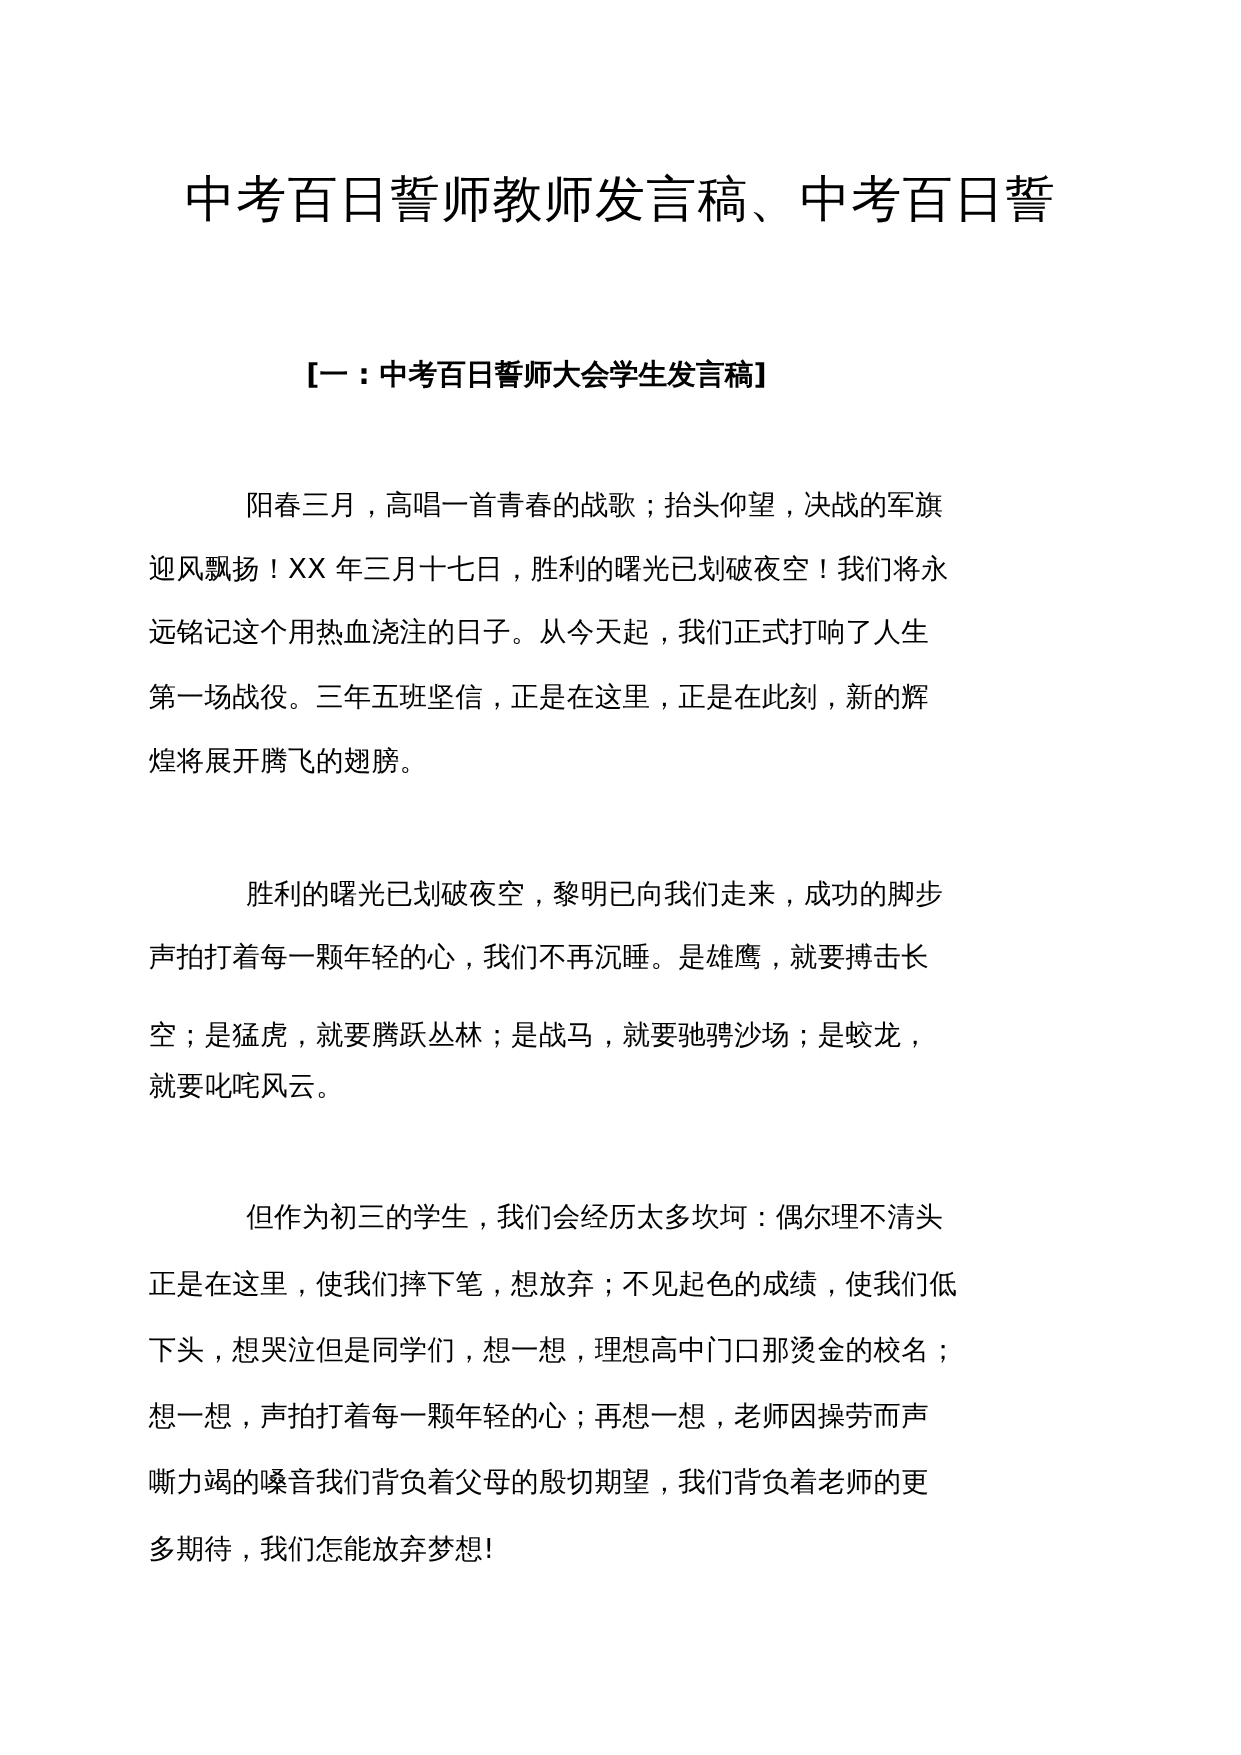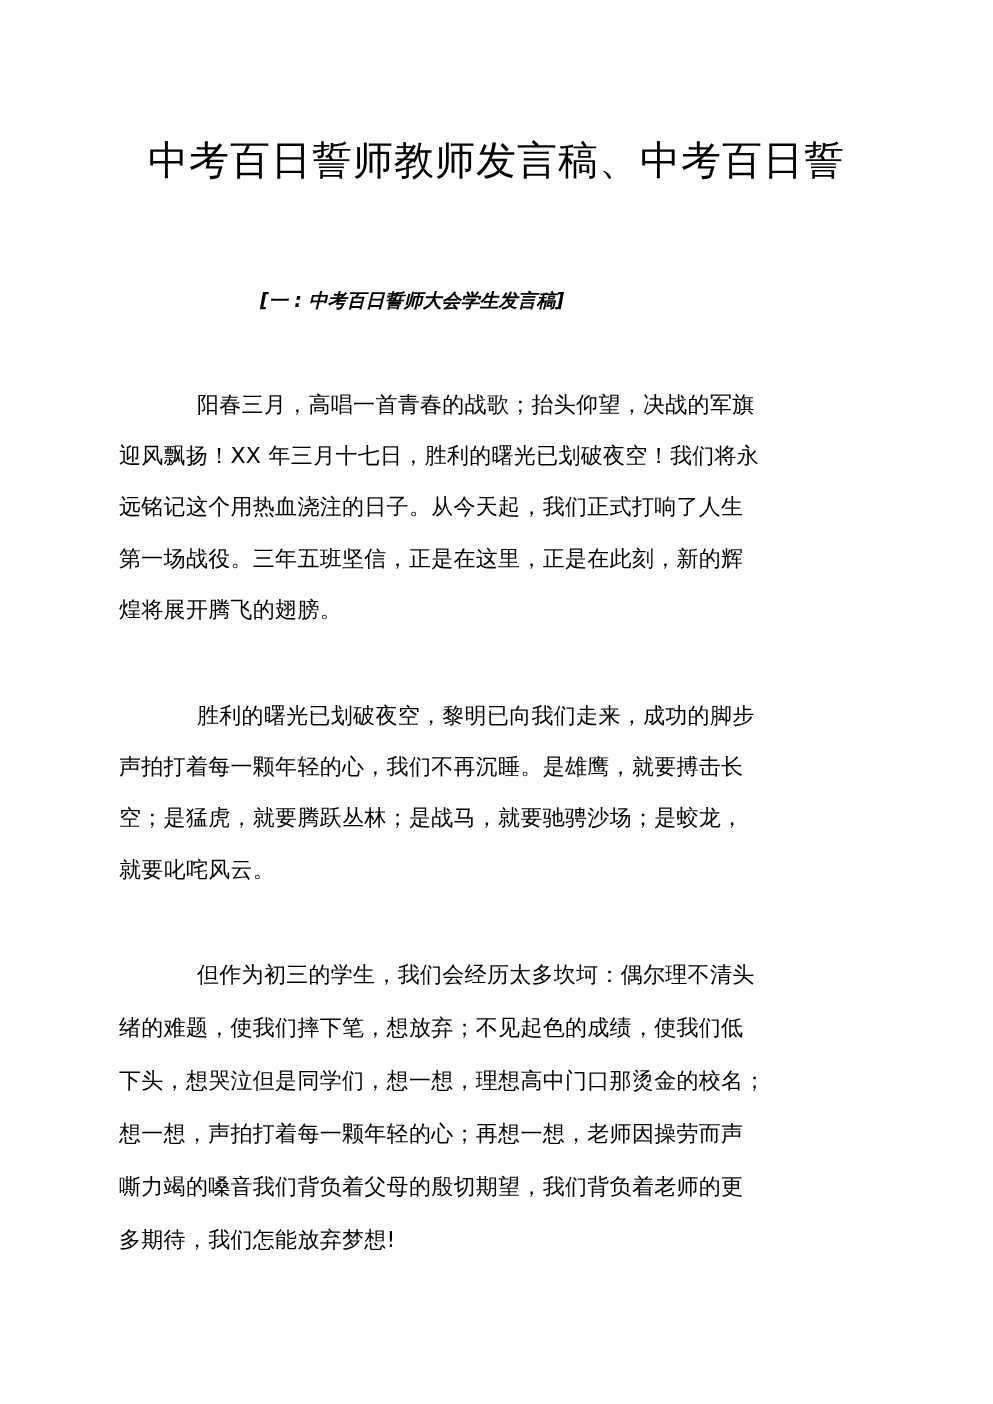--- a/index.html
+++ b/index.html
@@ -7,22 +7,22 @@
     width: 993px; height: 1404px; position: relative; overflow: hidden;
     font-family: "DejaVu Sans", "Liberation Sans", sans-serif;
     color: #000000;
   }
   .page { position: absolute; left: 0; top: 0; width: 993px; height: 1404px; background: #fff; }
   .title-line {
     position: absolute; left: 0; width: 993px; text-align: center;
     font-size: 40px; line-height: 48px; white-space: nowrap; letter-spacing: 1px;
   }
   .subtitle {
-    position: absolute; left: 260px; top: 284px;
-    font-size: 19px; line-height: 32px; white-space: nowrap; font-weight: bold; font-style: italic;
+    position: absolute; left: 245px; top: 284px;
+    font-size: 23px; line-height: 32px; white-space: nowrap; font-weight: bold;
   }
   .para { position: absolute; left: 119px; width: 780px; }
   .line {
     position: absolute; left: 0; white-space: nowrap;
     font-size: 22px; line-height: 34px; letter-spacing: 0.3px;
   }
   .line.first { left: 78px; }
 </style>
 </head>
 <body>
@@ -37,26 +37,26 @@
     <div class="line first" style="top:0px">阳春三月，高唱一首青春的战歌；抬头仰望，决战的军旗</div>
     <div class="line" style="top:51px">迎风飘扬！XX 年三月十七日，胜利的曙光已划破夜空！我们将永</div>
     <div class="line" style="top:102px">远铭记这个用热血浇注的日子。从今天起，我们正式打响了人生</div>
     <div class="line" style="top:154px">第一场战役。三年五班坚信，正是在这里，正是在此刻，新的辉</div>
     <div class="line" style="top:205px">煌将展开腾飞的翅膀。</div>
   </div>
 
   <div class="para" style="top:699px">
     <div class="line first" style="top:0px">胜利的曙光已划破夜空，黎明已向我们走来，成功的脚步</div>
     <div class="line" style="top:51px">声拍打着每一颗年轻的心，我们不再沉睡。是雄鹰，就要搏击长</div>
-    <div class="line" style="top:102px">空；是猛虎，就要腾跃丛林；是战马，就要驰骋沙场；是蛟龙，</div>
+    <div class="line" style="top:113px">空；是猛虎，就要腾跃丛林；是战马，就要驰骋沙场；是蛟龙，</div>
     <div class="line" style="top:154px">就要叱咤风云。</div>
   </div>
 
   <div class="para" style="top:958px">
     <div class="line first" style="top:0px">但作为初三的学生，我们会经历太多坎坷：偶尔理不清头</div>
-    <div class="line" style="top:53px">绪的难题，使我们摔下笔，想放弃；不见起色的成绩，使我们低</div>
+    <div class="line" style="top:53px">正是在这里，使我们摔下笔，想放弃；不见起色的成绩，使我们低</div>
     <div class="line" style="top:106px">下头，想哭泣但是同学们，想一想，理想高中门口那烫金的校名；</div>
     <div class="line" style="top:159px">想一想，声拍打着每一颗年轻的心；再想一想，老师因操劳而声</div>
     <div class="line" style="top:212px">嘶力竭的嗓音我们背负着父母的殷切期望，我们背负着老师的更</div>
     <div class="line" style="top:265px">多期待，我们怎能放弃梦想!</div>
   </div>
 
 </div>
 
 </body></html>

